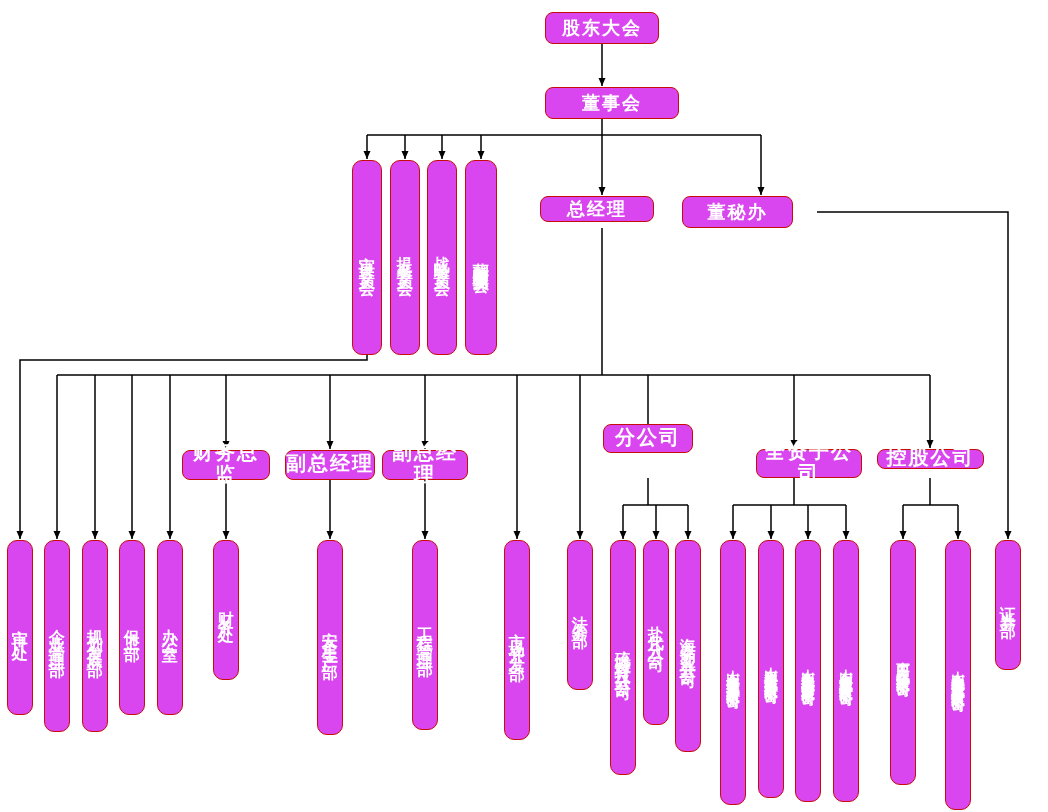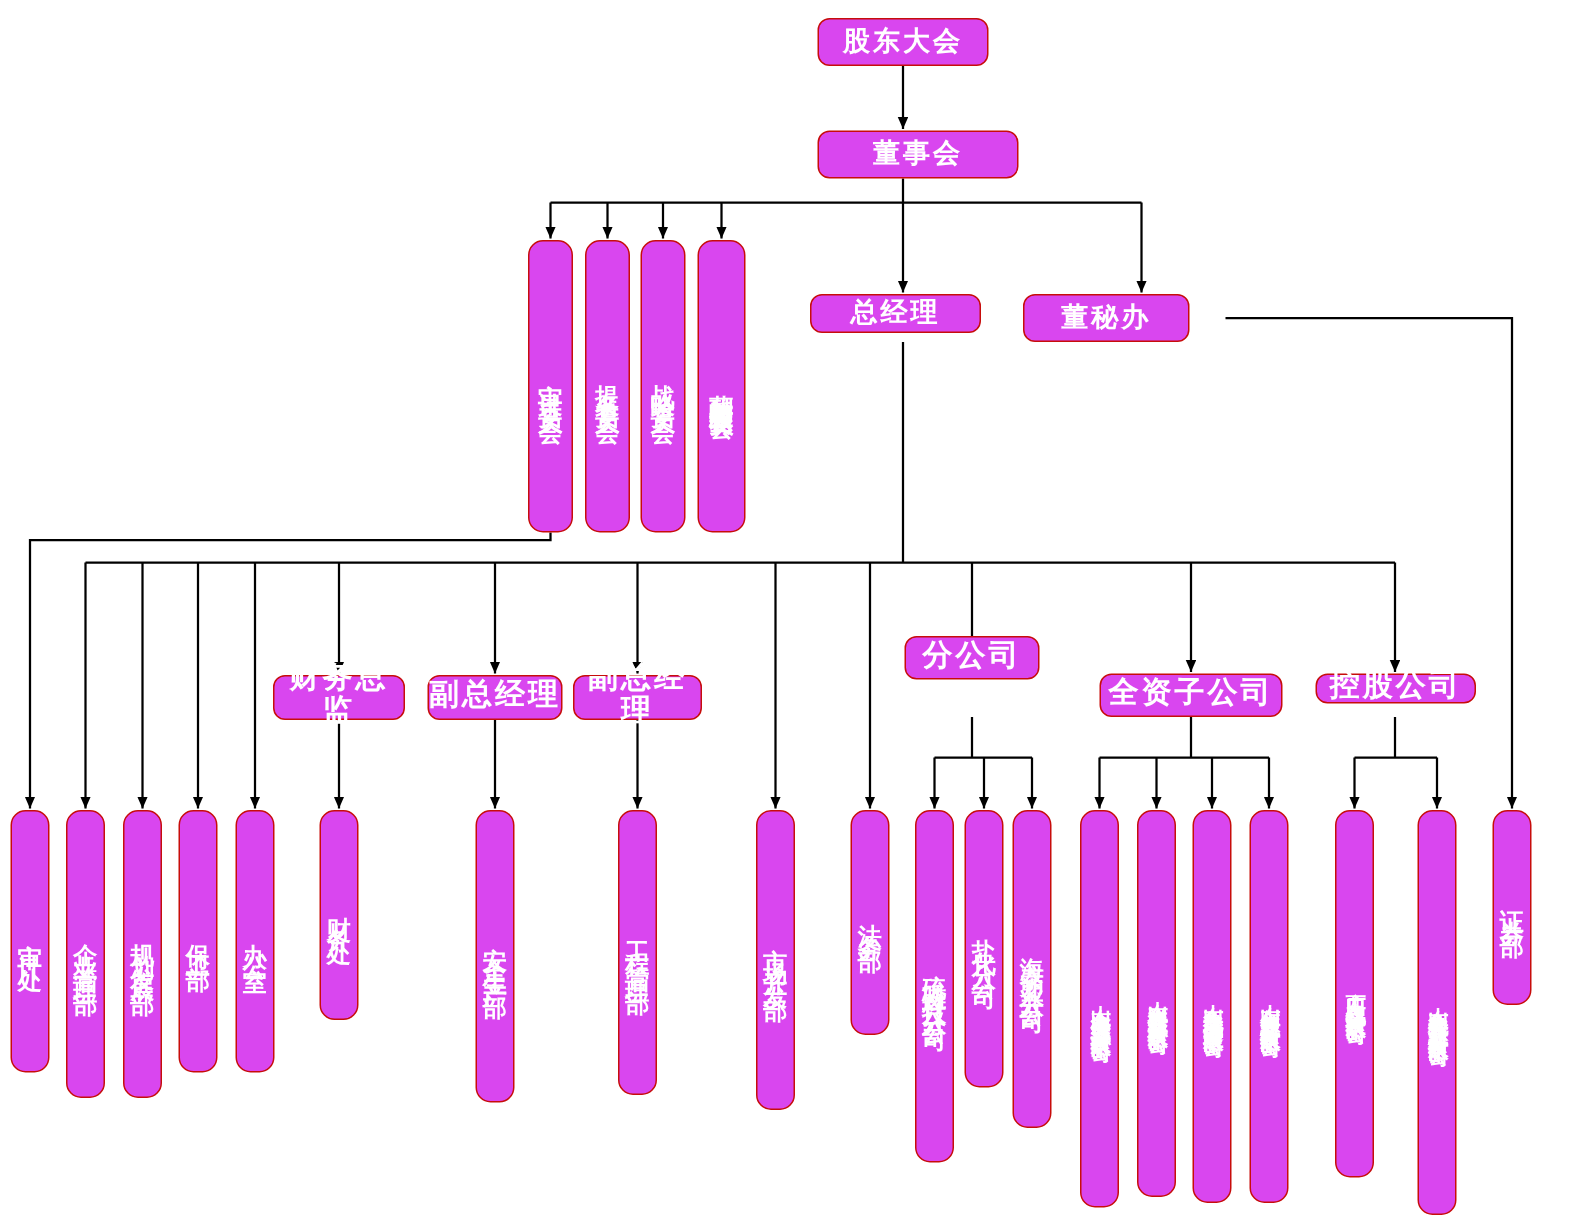--- a/index.html
+++ b/index.html
@@ -96,21 +96,21 @@
 
 <div class="node vc" style="left:352px;top:160px;width:30px;height:195px">审计委员会</div>
 <div class="node vc" style="left:390px;top:160px;width:30px;height:195px">提名委员会</div>
 <div class="node vc" style="left:427px;top:160px;width:30px;height:195px">战略委员会</div>
 <div class="node vc" style="left:465px;top:160px;width:32px;height:195px;letter-spacing:2px">薪酬与考核委员会</div>
 
 <div class="node hm" style="left:182px;top:450px;width:88px;height:30px">财务总监</div>
 <div class="node hm" style="left:285px;top:450px;width:90px;height:30px">副总经理</div>
 <div class="node hm" style="left:382px;top:450px;width:86px;height:30px">副总经理</div>
 <div class="node hm" style="left:603px;top:424px;width:90px;height:29px">分公司</div>
-<div class="node hm" style="left:733px;top:449px;width:122px;height:29px">全资子公司</div>
+<div class="node hm" style="left:756px;top:449px;width:106px;height:29px">全资子公司</div>
 <div class="node hm" style="left:877px;top:449px;width:107px;height:20px">控股公司</div>
 
 <div class="node v" style="left:7px;top:540px;width:26px;height:175px">审计处</div>
 <div class="node v" style="left:44px;top:540px;width:26px;height:192px">企业管理部</div>
 <div class="node v" style="left:82px;top:540px;width:26px;height:192px">规划发展部</div>
 <div class="node v" style="left:119px;top:540px;width:26px;height:175px">保卫部</div>
 <div class="node v" style="left:157px;top:540px;width:26px;height:175px">办公室</div>
 <div class="node v" style="left:213px;top:540px;width:26px;height:140px">财务处</div>
 <div class="node v" style="left:317px;top:540px;width:26px;height:195px">安全生产部</div>
 <div class="node v" style="left:412px;top:540px;width:26px;height:190px">工程管理部</div>

